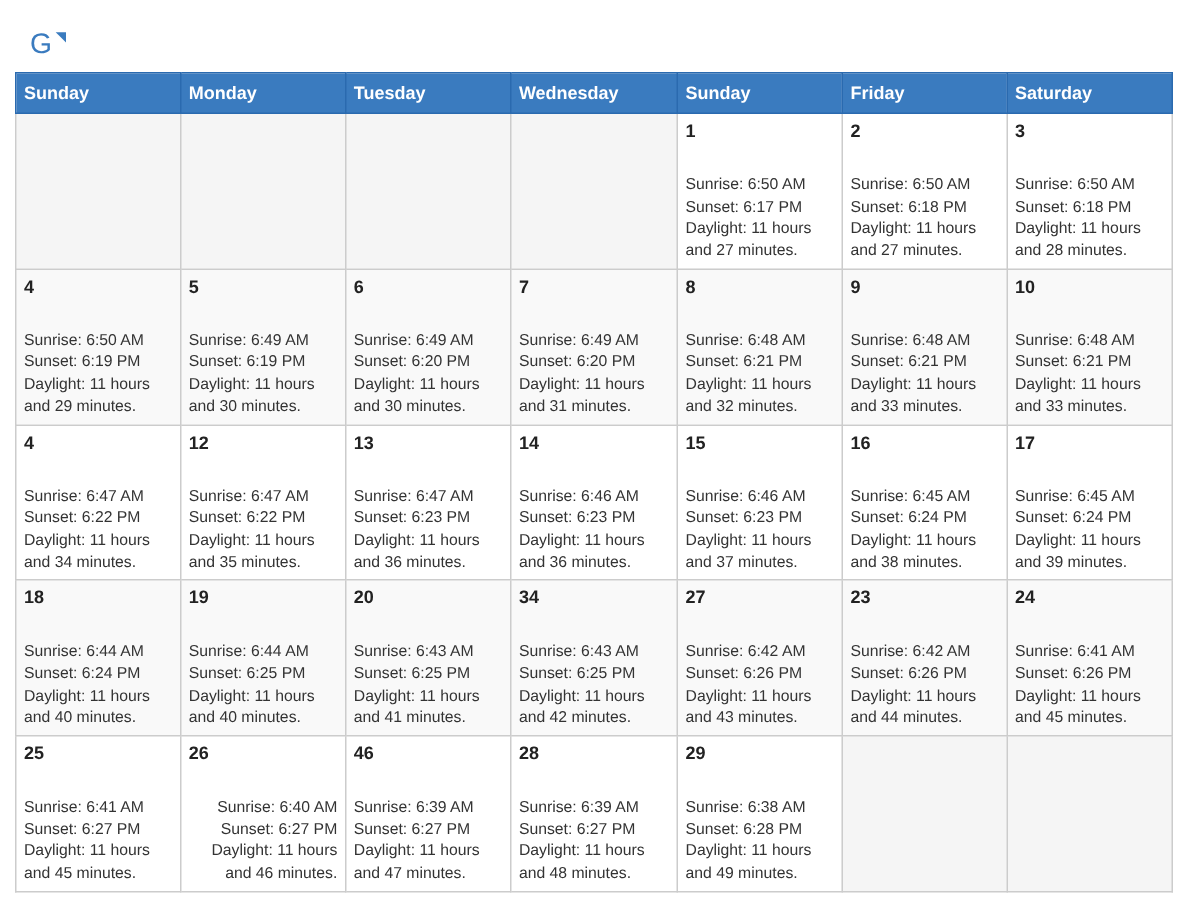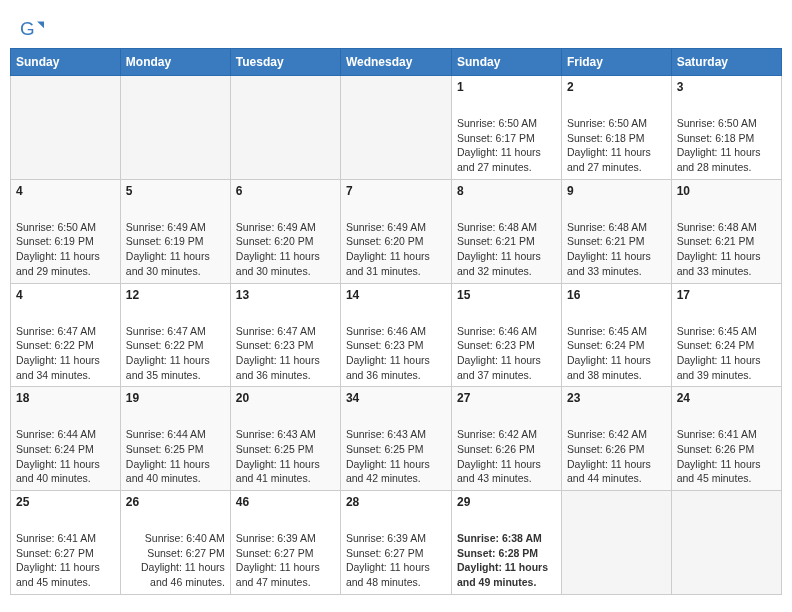--- a/index.html
+++ b/index.html
@@ -329,21 +329,21 @@
         </td>
         <td>
           <span class="day-number">28</span>
           <div class="day-info" style="white-space: pre-line;">Sunrise: 6:39 AM
 Sunset: 6:27 PM
 Daylight: 11 hours
 and 48 minutes.</div>
         </td>
         <td>
           <span class="day-number">29</span>
-          <div class="day-info" style="white-space: pre-line; font-weight: bold;">Sunrise: 6:38 AM
+          <div class="day-info" style="white-space: pre-line;">Sunrise: 6:38 AM
 Sunset: 6:28 PM
 Daylight: 11 hours
 and 49 minutes.</div>
         </td>
         <td class="empty-cell"></td>
         <td class="empty-cell"></td>
       </tr>
     </tbody>
 </table>
 

